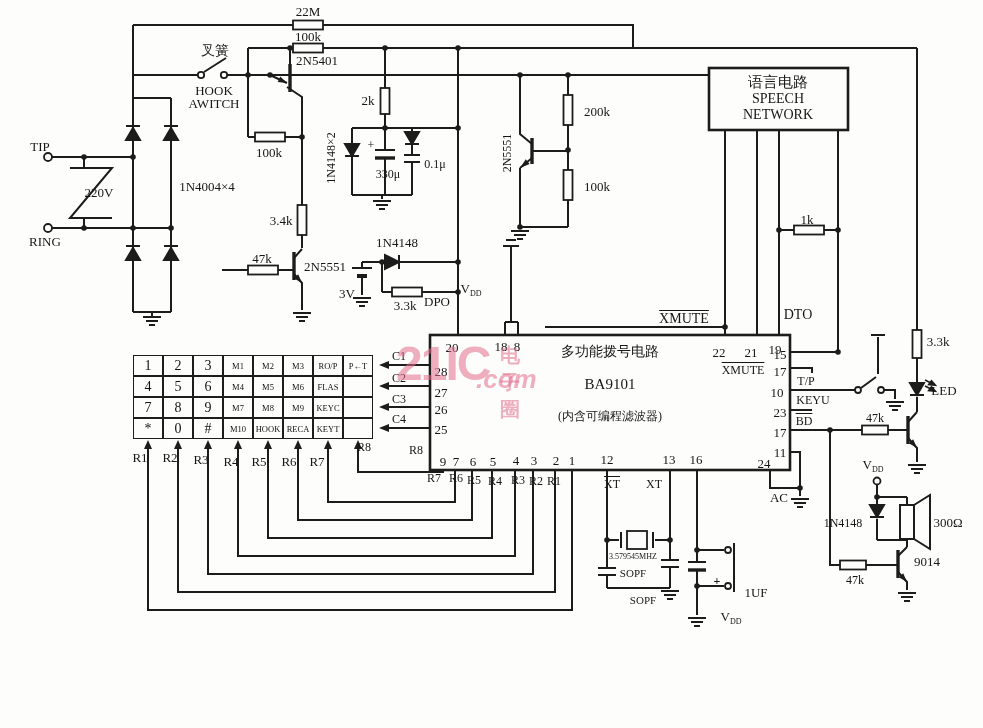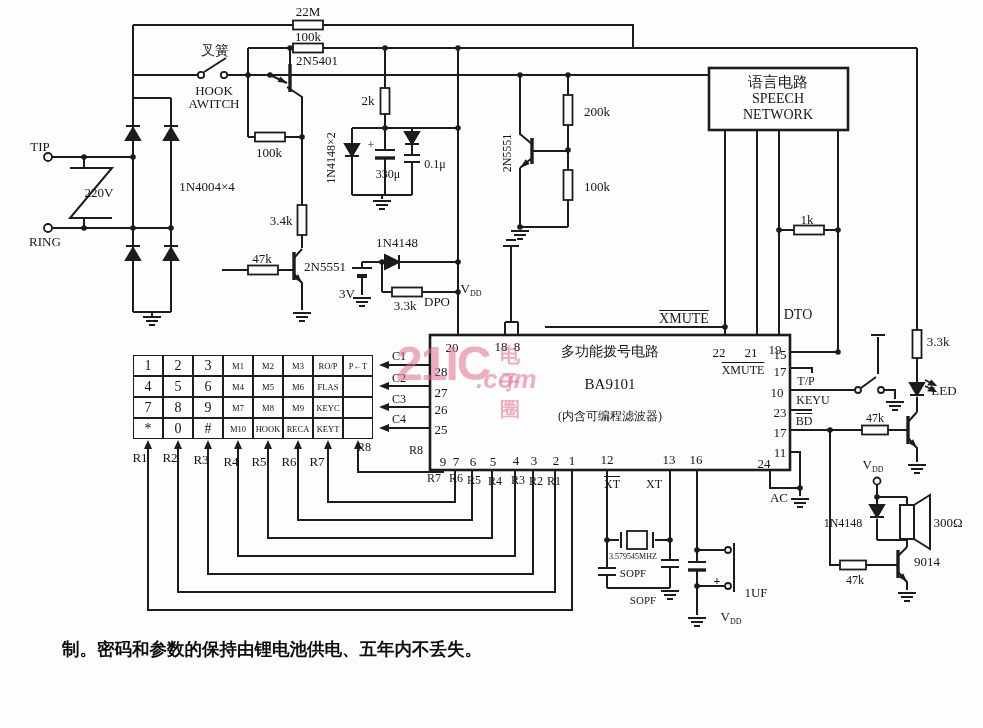--- a/index.html
+++ b/index.html
@@ -439,16 +439,15 @@
 <span class="lbl s12" style="left:536px;top:481px">R2</span>
 <span class="lbl s12" style="left:554px;top:481px">R1</span>
 
 <div id="wm">
   <span class="big">21IC</span>
   <span class="cn">电子圈</span>
   <span class="com">.com</span>
 </div>
 
 <div id="caption">
-  <div><span>制。密码和参数的保持由锂电池供电、五年内不丢失。</span></div>
 </div>
 
 </div>
 
 </body></html>

